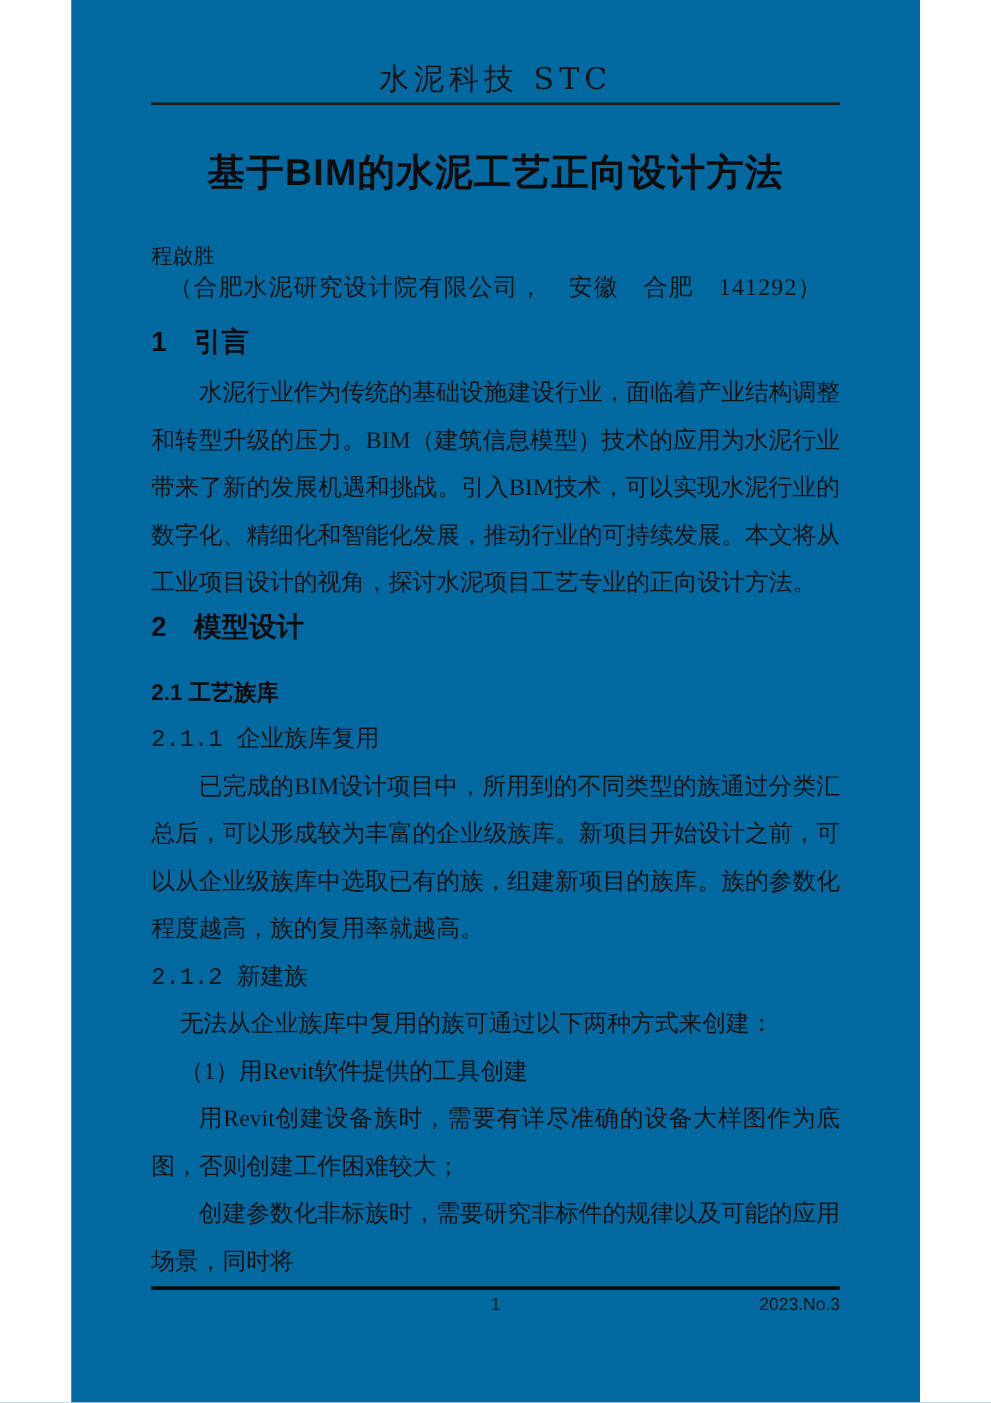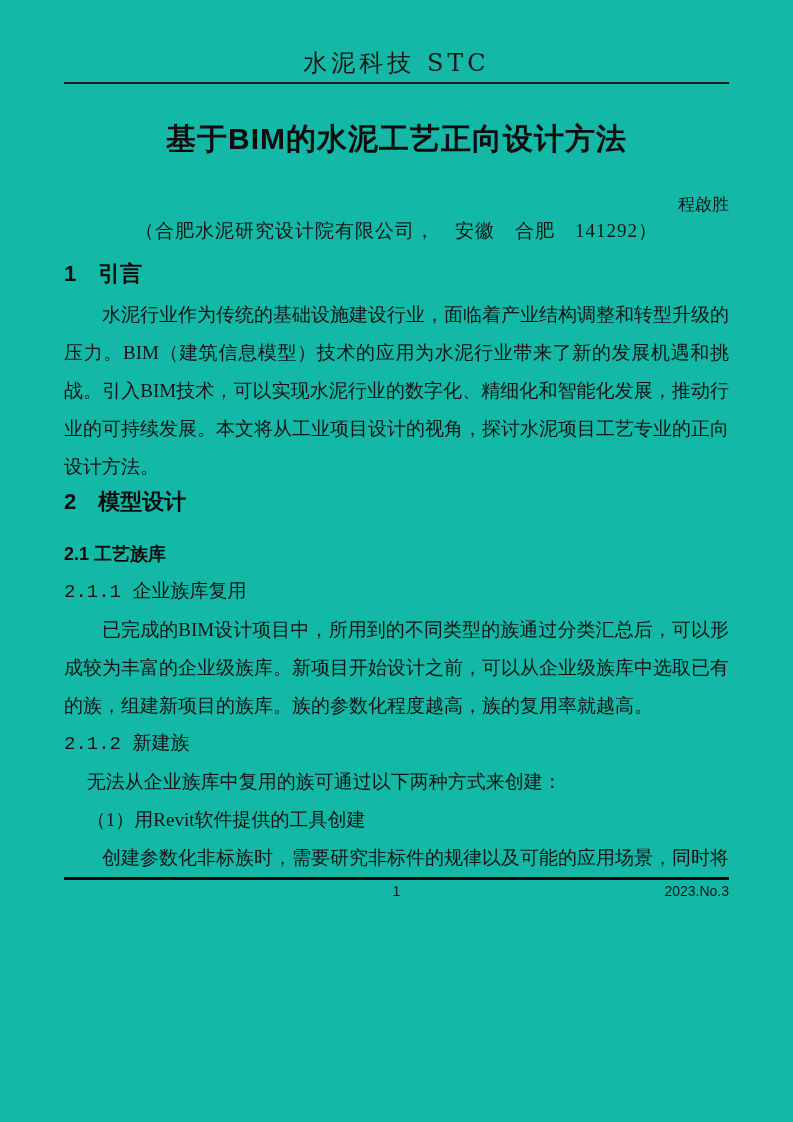--- a/index.html
+++ b/index.html
@@ -2,24 +2,24 @@
 <html lang="zh"><head>
 <meta charset="utf-8">
 <style>
   html, body {
     margin: 0;
     padding: 0;
     background: #ffffff;
   }
   .page {
     position: relative;
-    width: 793px;
+    width: 679px;
     height: 1122px;
     margin: 0 auto;
-    background: #14b8a6;
+    background: #0369a1;
     color: #111111;
     overflow: hidden;
     font-family: "Liberation Serif", "DejaVu Serif", serif;
   }
   .content {
     padding: 0 64px;
   }
   
   .page-header {
     margin: 0 64px;
@@ -40,21 +40,21 @@
     text-align: center;
     font-family: "Liberation Sans", "DejaVu Sans", sans-serif;
     font-weight: bold;
     font-size: 30px;
     line-height: 46px;
     color: #0c0c0c;
     letter-spacing: 1px;
   }
   .author-line {
     margin-top: 30px;
-    text-align: right;
+    text-align: left;
     font-size: 17px;
     line-height: 26px;
     color: #151515;
   }
   .affiliation-line {
     text-align: center;
     font-size: 19px;
     line-height: 26px;
     color: #151515;
     letter-spacing: 1px;
@@ -153,20 +153,21 @@
     <p class="sub-heading">2.1.1 企业族库复用</p>
 
     <p class="para">已完成的BIM设计项目中，所用到的不同类型的族通过分类汇总后，可以形成较为丰富的企业级族库。新项目开始设计之前，可以从企业级族库中选取已有的族，组建新项目的族库。族的参数化程度越高，族的复用率就越高。</p>
 
     <p class="sub-heading">2.1.2 新建族</p>
 
     <p class="para indent-small">无法从企业族库中复用的族可通过以下两种方式来创建：</p>
 
     <p class="para indent-small">（1）用Revit软件提供的工具创建</p>
 
+    <p class="para">用Revit创建设备族时，需要有详尽准确的设备大样图作为底图，否则创建工作困难较大；</p>
 
     <p class="para">创建参数化非标族时，需要研究非标件的规律以及可能的应用场景，同时将</p>
 
   </div>
 
   <div class="page-footer">
     <div class="footer-row">
       <span class="footer-page-num">1</span>
       <span class="footer-issue">2023.No.3</span>
     </div>

